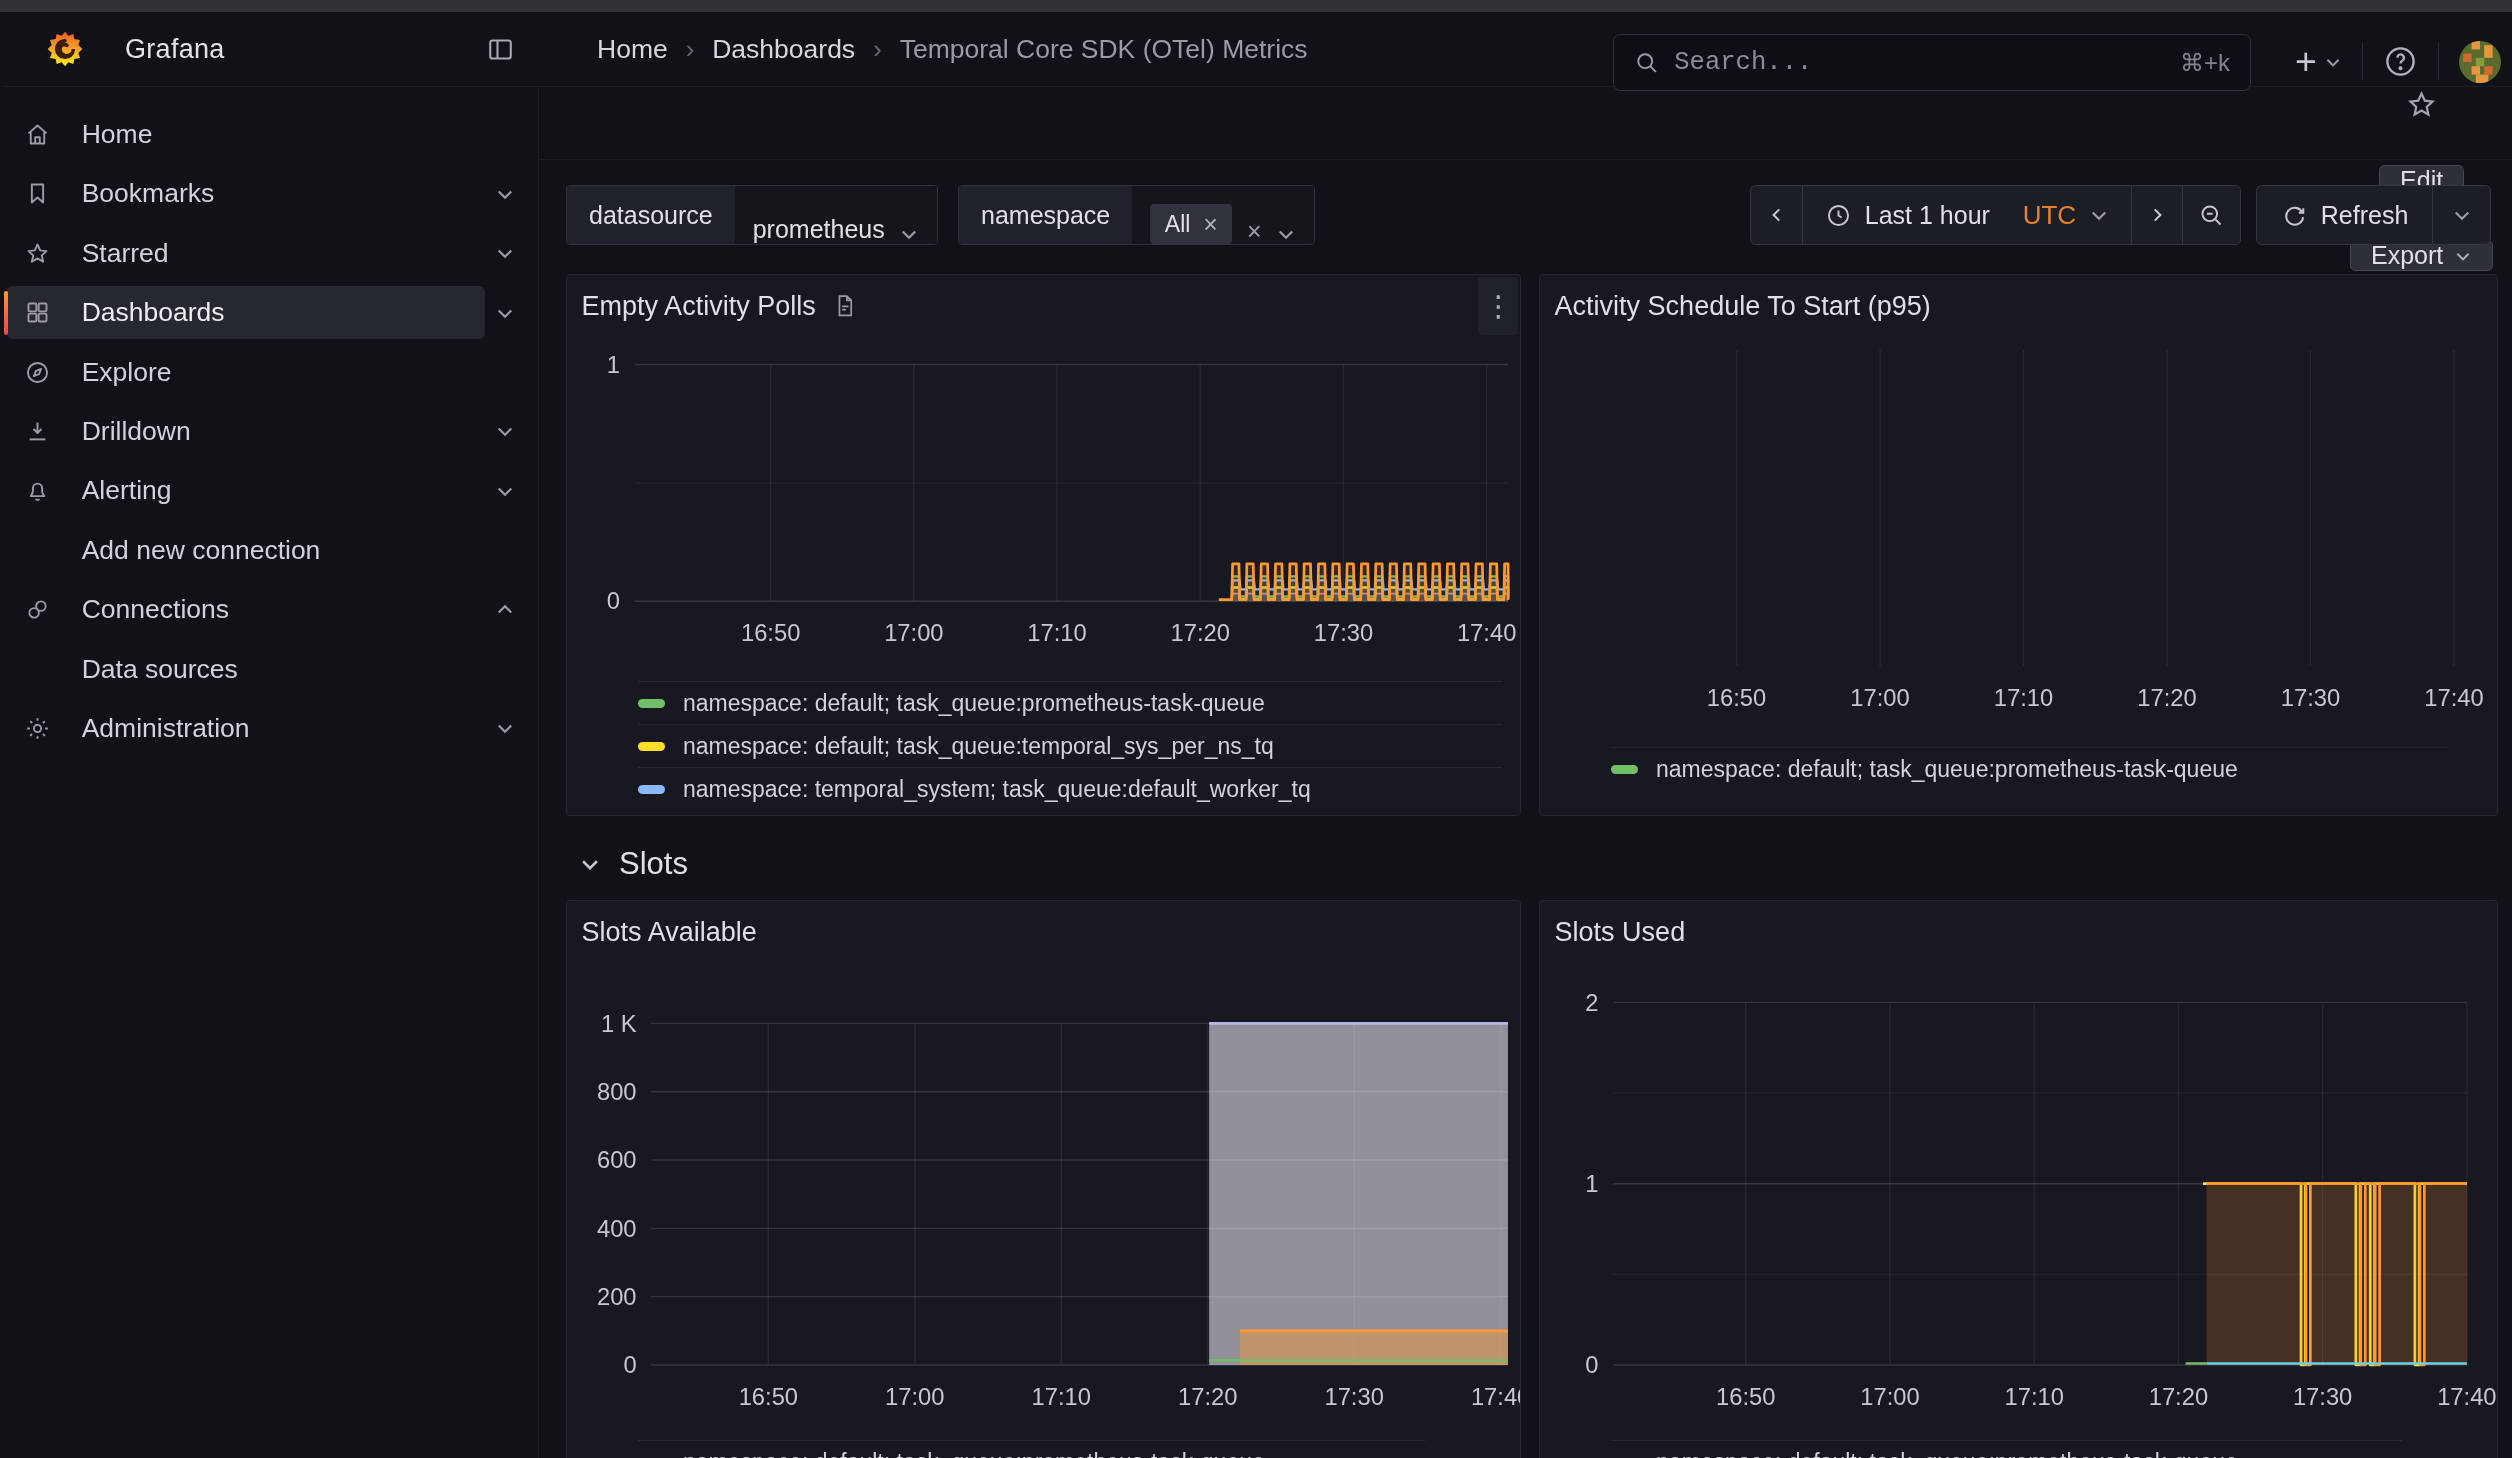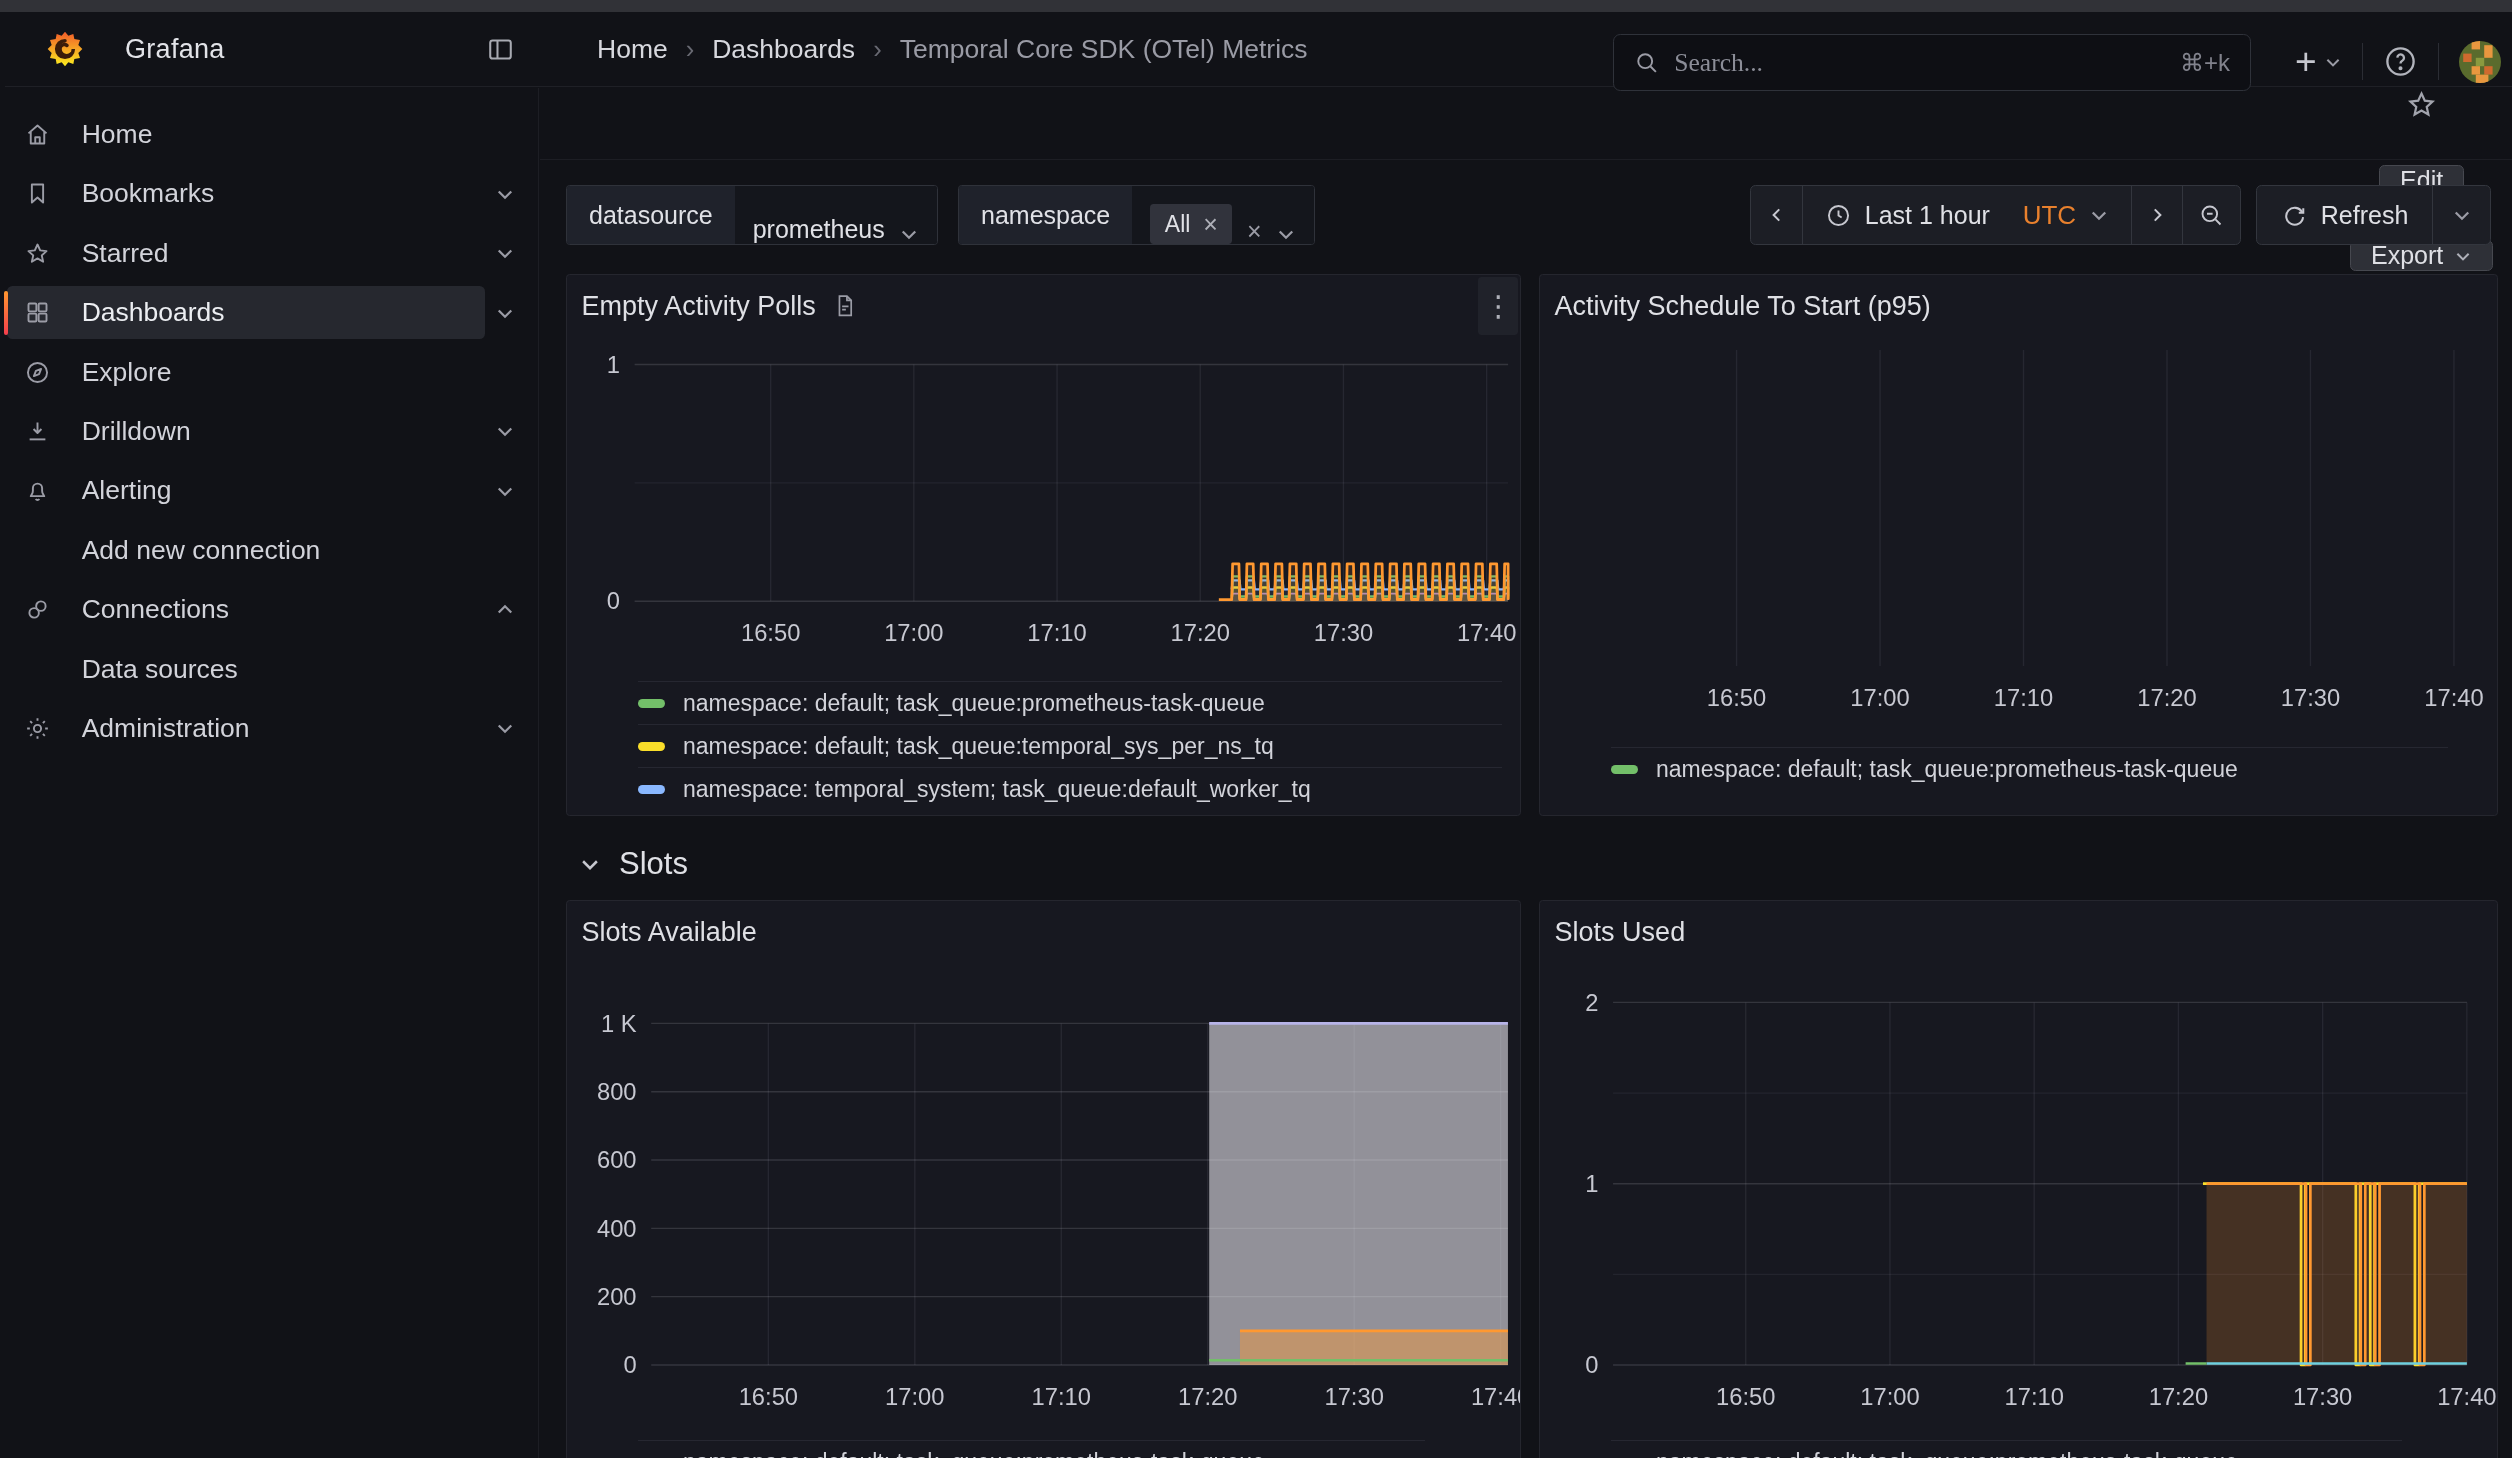--- a/index.html
+++ b/index.html
@@ -15,21 +15,21 @@
   .product { margin-left:40px; font-size:27px; color:#e2e3e8; letter-spacing:0.3px; }
   .mega-toggle { position:absolute; left:475px; top:50%; transform:translateY(-50%); width:40px; height:40px;
     display:flex; align-items:center; justify-content:center; color:#a8aab2; }
   #breadcrumbs { position:absolute; left:592px; top:0; height:100%; display:flex; align-items:center; gap:18px; font-size:26.5px; }
   .crumb { color:#d7d8de; white-space:nowrap; }
   .crumb.current { color:#9a9ba5; }
   .crumb-sep { color:#686972; font-size:25.6px; }
   #searchbox { position:absolute; left:1608px; top:22px; width:638px; height:57px; background:#0e0f14;
     border:0.9px solid #2f323a; border-radius:7.3px; display:flex; align-items:center; padding:0 20px; gap:14.6px; }
   #searchbox input { flex:1; background:transparent; border:none; outline:none; font-size:25.6px;
-    font-family:Liberation Serif, serif; color:#ffffff; }
+    font-family:Liberation Mono, monospace; color:#ffffff; }
   #searchbox input::placeholder { color:#8b8d97; }
   .shortcut { color:#82838d; font-size:24px; }
   #hdr-right { position:absolute; right:16.4px; top:12px; height:75px; display:flex; align-items:center; gap:20px; }
   .hdr-group { display:flex; align-items:center; gap:7.3px; color:#c6c7cf; }
   .plus-glyph { font-size:37px; font-weight:300; line-height:1; }
   .vdiv { width:0.9px; height:37px; background:#2b2d34; }
   .avatar { width:42px; height:42px; border-radius:50%; overflow:hidden; flex:none; }
   svg.icon { display:block; }
 
   

